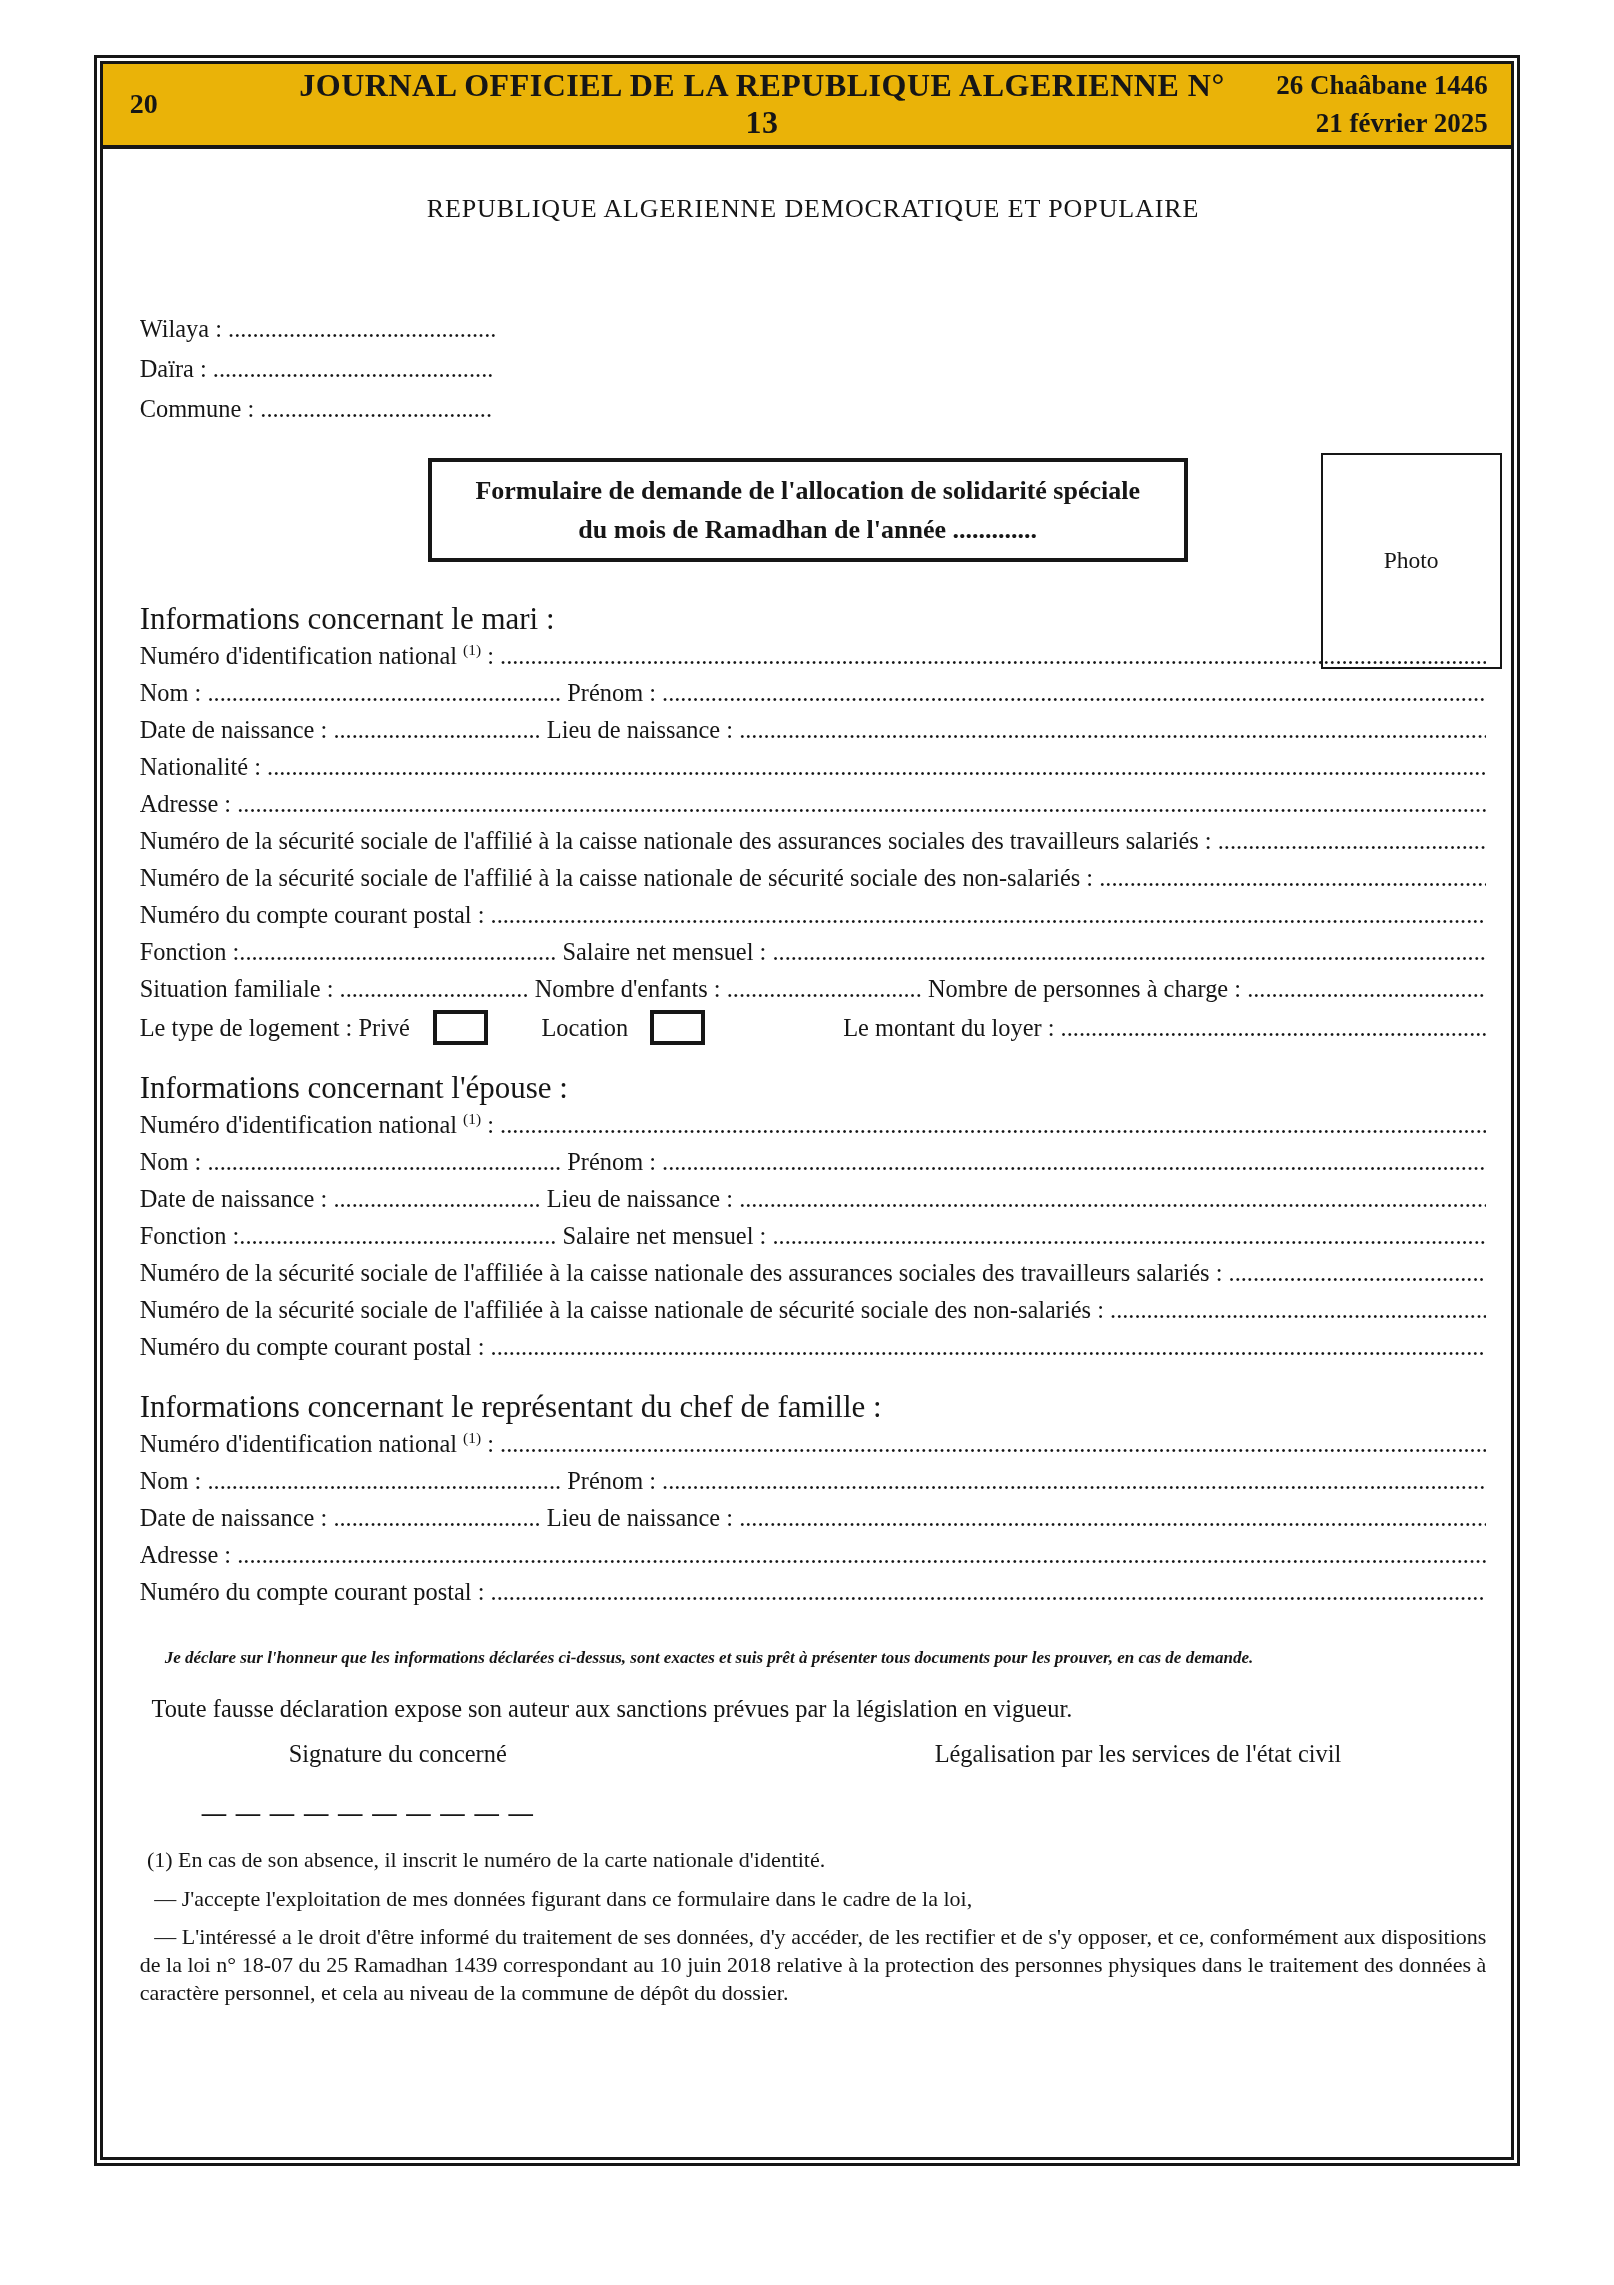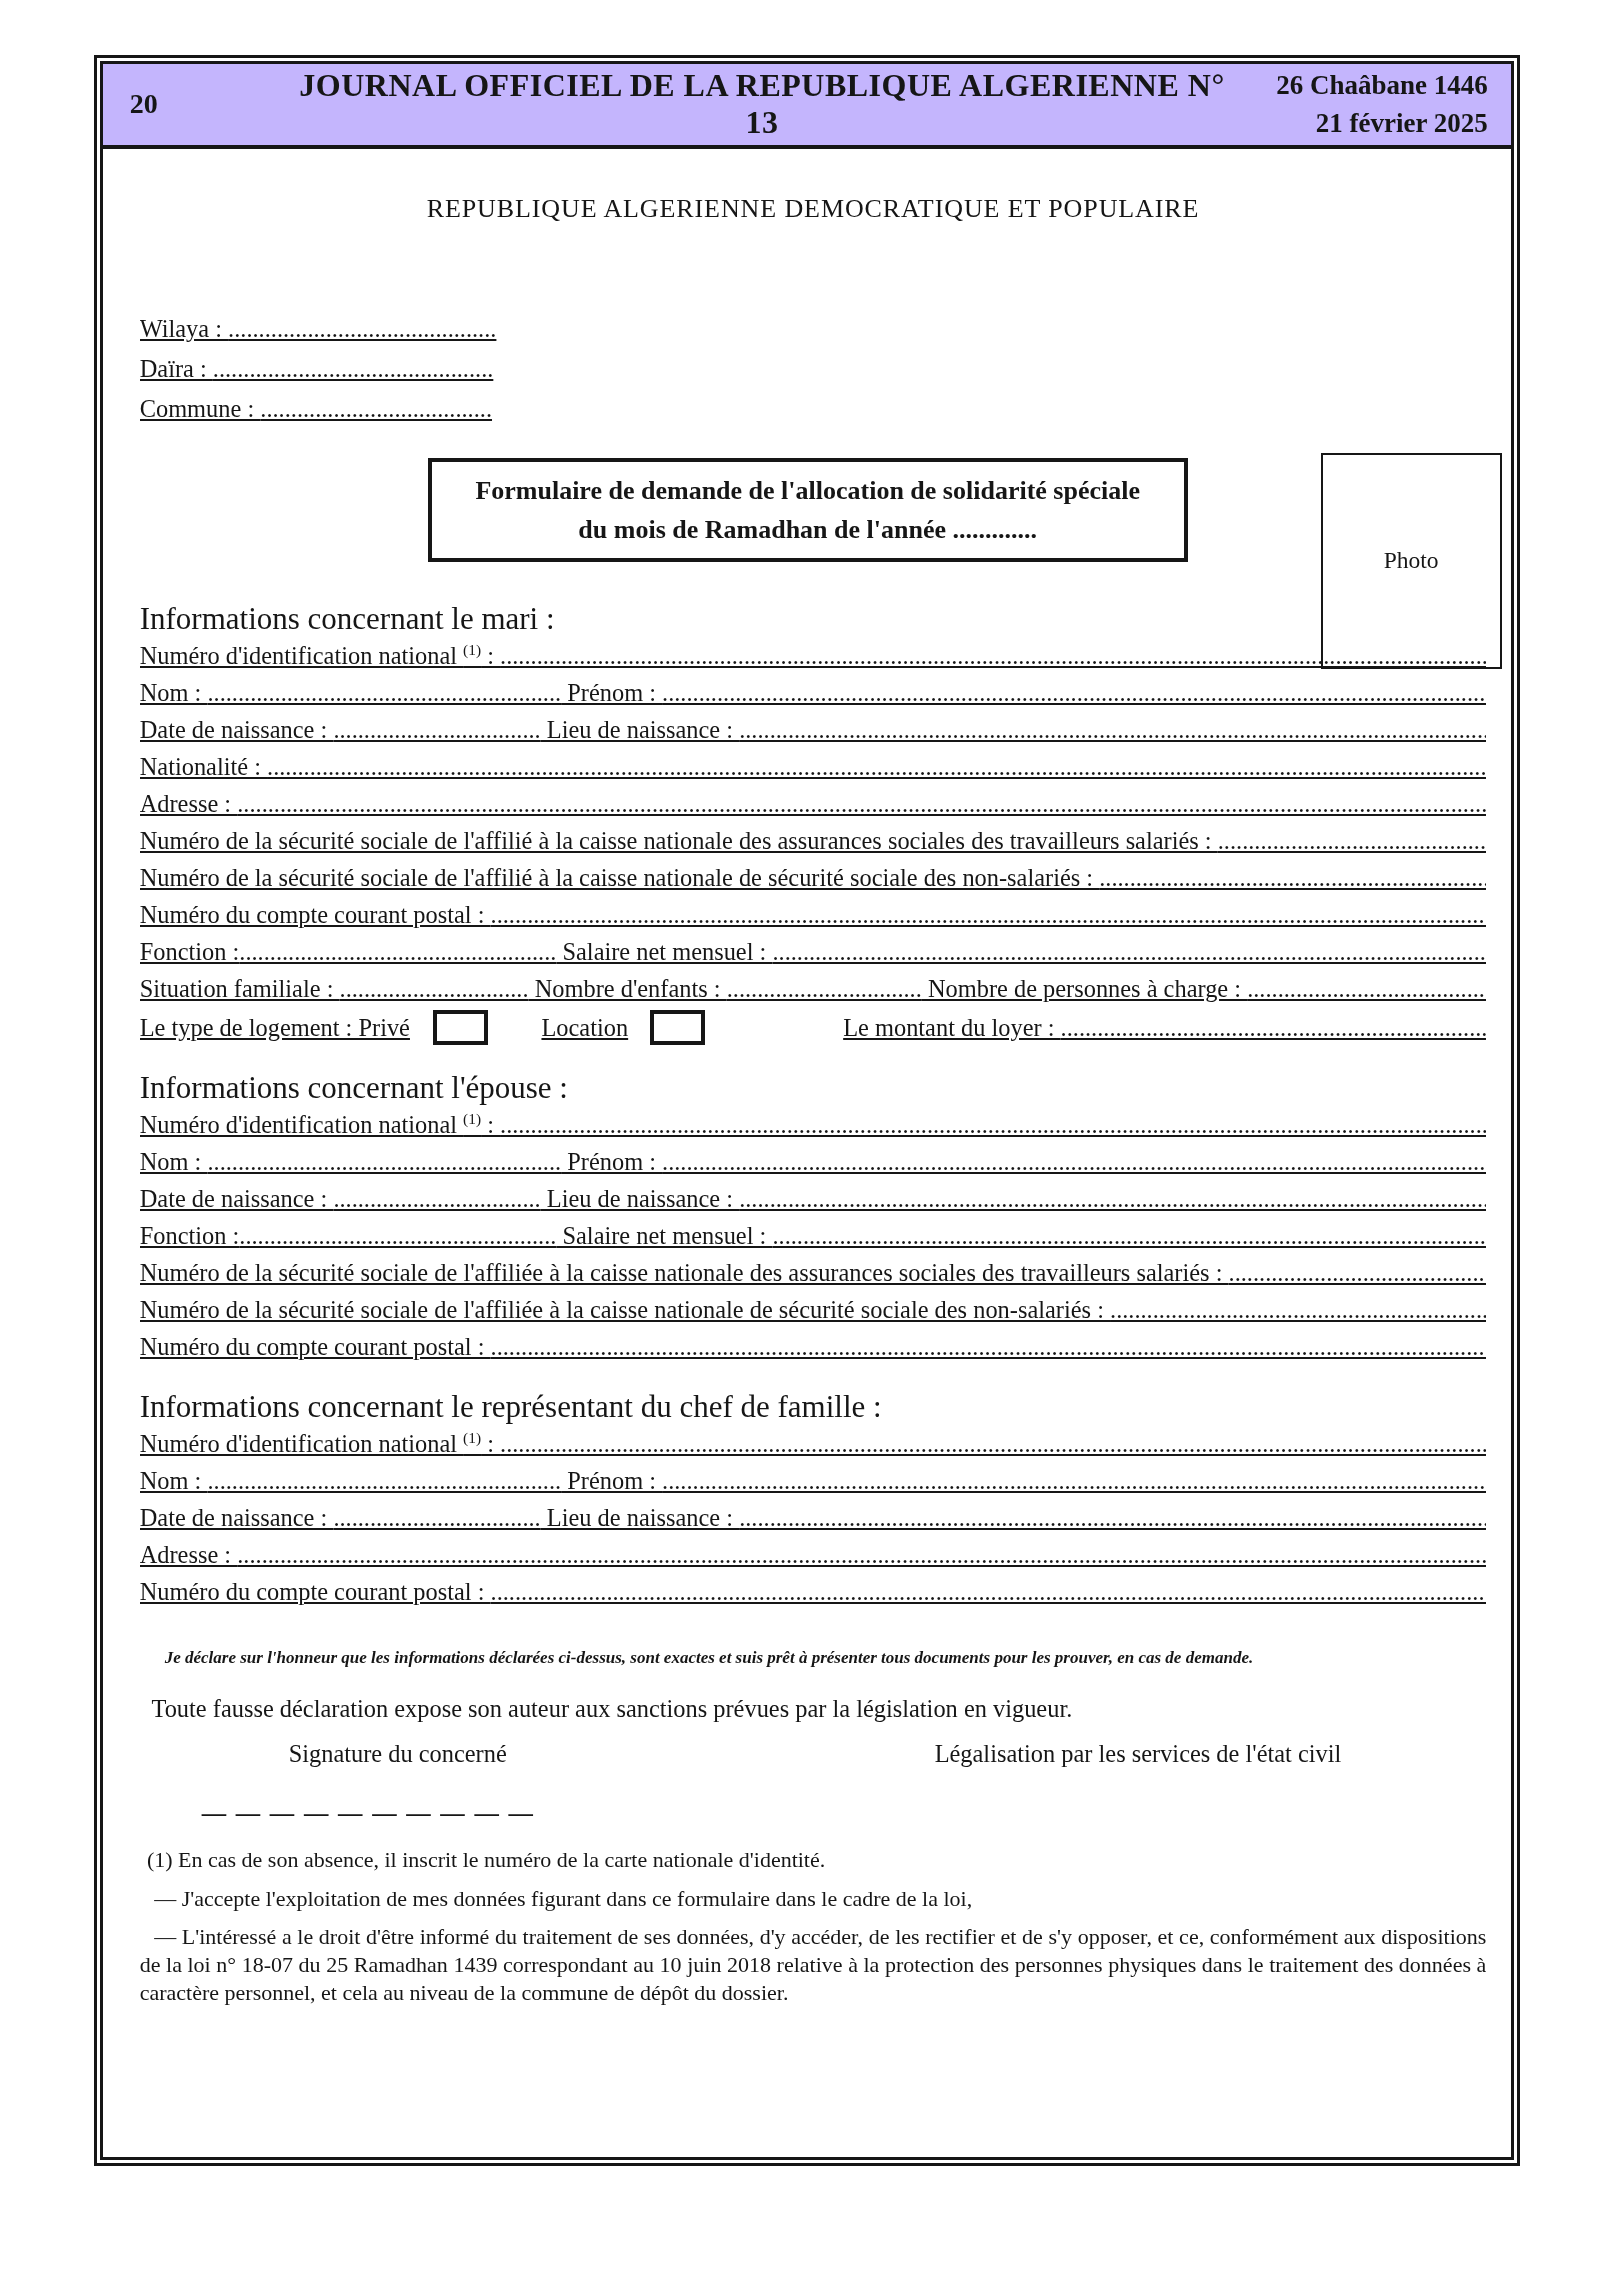--- a/index.html
+++ b/index.html
@@ -15,37 +15,37 @@
     position: absolute; left: 94px; top: 55px;
     width: 1426px; height: 2111px;
     border: 3.6px solid #161616;
     box-sizing: border-box;
   }
   .inner {
     position: absolute; left: 2.7px; top: 2.7px; right: 2.7px; bottom: 2.7px;
     border: 3.6px solid #161616;
   }
   .band {
-    height: 81px; background: #c4b5fd;
+    height: 81px; background: #eab308;
     border-bottom: 4.5px solid #161616;
     display: flex; align-items: center;
   }
   .band-num { width: 181px; padding-left: 27px; font-weight: bold; font-size: 28px; box-sizing: border-box; }
   .band-title { flex: 1; text-align: center; font-weight: bold; font-size: 32px; letter-spacing: 0.5px; }
   .band-dates { width: 271px; padding-right: 23.5px; text-align: right; font-weight: bold; font-size: 27px; line-height: 38px; box-sizing: border-box; }
   .content {
     position: absolute; left: 0; right: 0; top: 86px; bottom: 0;
     padding: 0 25px 0 37px;
     overflow: hidden;
   }
   .republic { margin-top: 42px; text-align: center; font-size: 26px; letter-spacing: 0.9px; line-height: 34px; }
   .ministry { text-align: center; font-weight: bold; font-size: 25px; line-height: 33px; }
   .ministry.first { margin-top: 31px; }
   .loc-block { margin-top: 83px; }
-  .fl { font-size: 24.4px; line-height: 37px; white-space: nowrap; overflow: hidden; text-decoration: underline; }
+  .fl { font-size: 24.4px; line-height: 37px; white-space: nowrap; overflow: hidden; }
   .fl-loc { line-height: 40px; }
   .form-box {
     width: 760px; margin: 29px 0 0 288px;
     border: 4.5px solid #161616;
     box-sizing: border-box;
     text-align: center; font-weight: bold; font-size: 26px; line-height: 39px;
     padding: 9px 7.2px;
   }
   .photo-box {
     position: absolute; left: 1218px; top: 389px;

